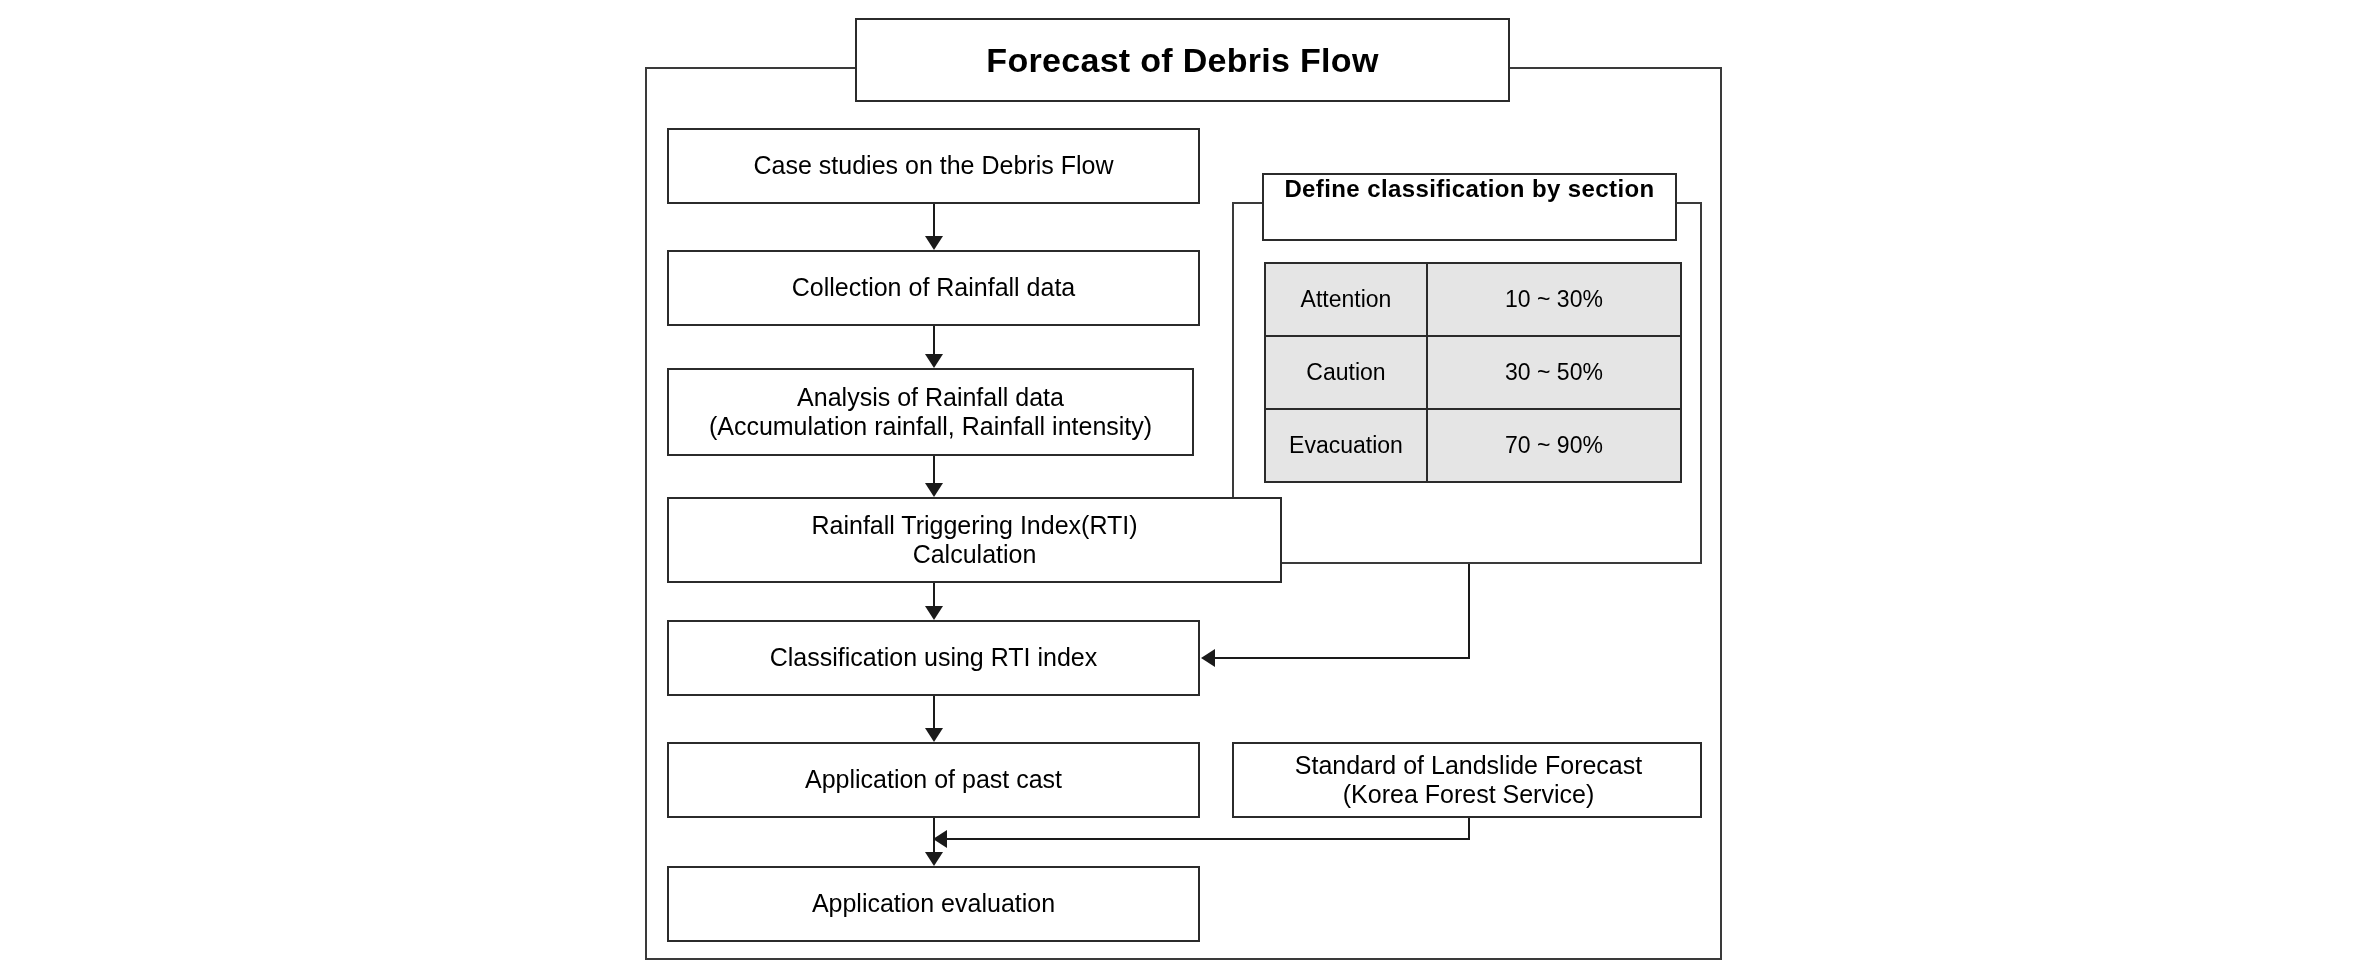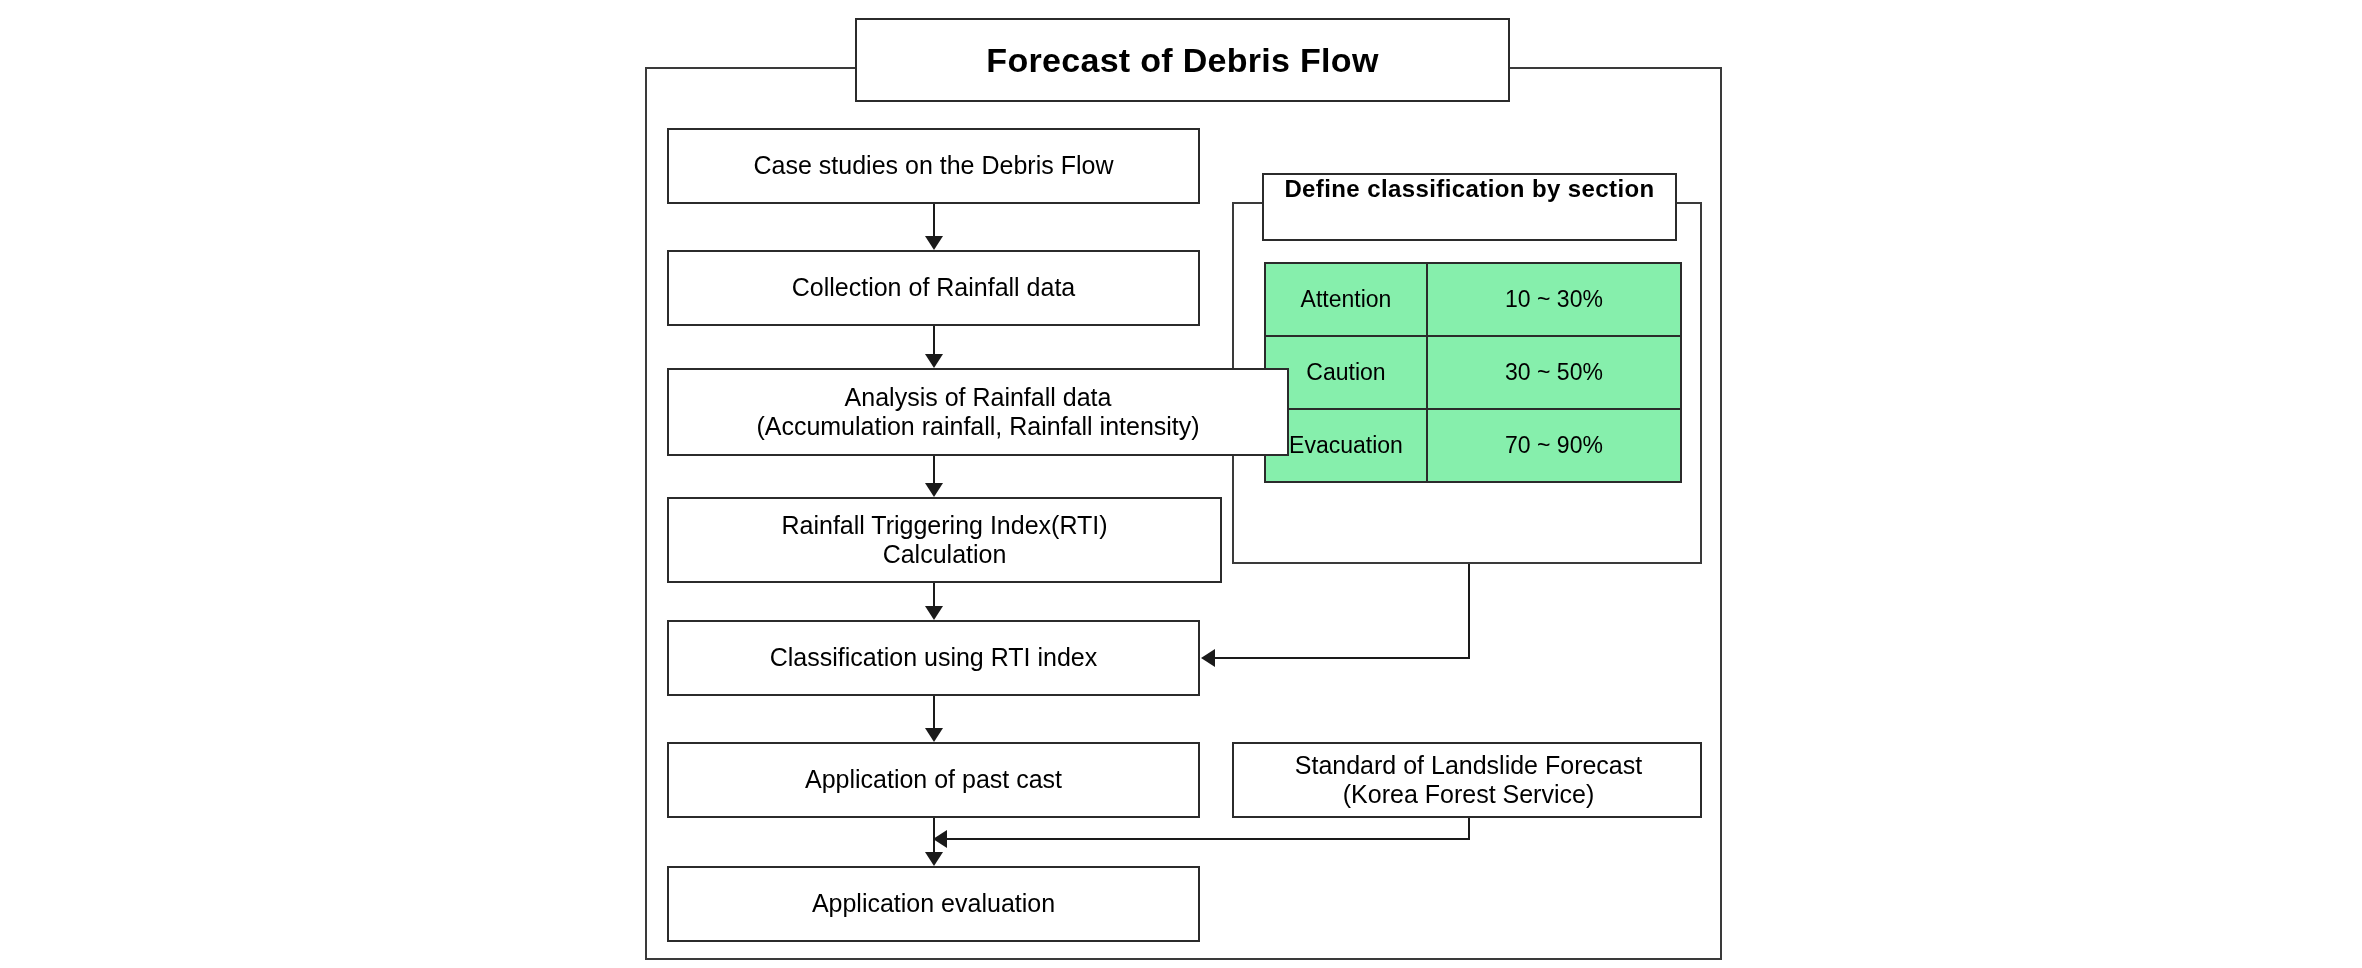--- a/index.html
+++ b/index.html
@@ -64,21 +64,21 @@
     justify-content: center;
     font-size: 24px;
     font-weight: bold;
     letter-spacing: 0.4px;
     z-index: 4;
   }
 
   
   .class-table {
     border-collapse: collapse;
-    background: #86efac;
+    background: #e5e5e5;
     font-size: 23px;
   }
   .class-table td {
     border: 2px solid #2b2b2b;
     text-align: center;
     vertical-align: middle;
     height: 69px;
     font-weight: normal;
     color: #000;
   }
@@ -143,26 +143,26 @@
   </div>
 
   <div class="abs node" style="left:667px; top:128px; width:533px; height:76px;">
     <span class="line">Case studies on the Debris Flow</span>
   </div>
 
   <div class="abs node" style="left:667px; top:250px; width:533px; height:76px;">
     <span class="line">Collection of Rainfall data</span>
   </div>
 
-  <div class="abs node" style="left:667px; top:368px; width:622px; height:88px; flex-direction:column; justify-content:center;">
+  <div class="abs node" style="left:667px; top:368px; width:527px; height:88px; flex-direction:column; justify-content:center;">
     <span class="line">Analysis of Rainfall data</span>
     <span class="line">(Accumulation rainfall, Rainfall intensity)</span>
   </div>
 
-  <div class="abs node" style="left:667px; top:497px; width:555px; height:86px; flex-direction:column; justify-content:center;">
+  <div class="abs node" style="left:667px; top:497px; width:615px; height:86px; flex-direction:column; justify-content:center;">
     <span class="line">Rainfall Triggering Index(RTI)</span>
     <span class="line">Calculation</span>
   </div>
 
   <div class="abs node" style="left:667px; top:620px; width:533px; height:76px;">
     <span class="line">Classification using RTI index</span>
   </div>
 
   <div class="abs node" style="left:667px; top:742px; width:533px; height:76px;">
     <span class="line">Application of past cast</span>

